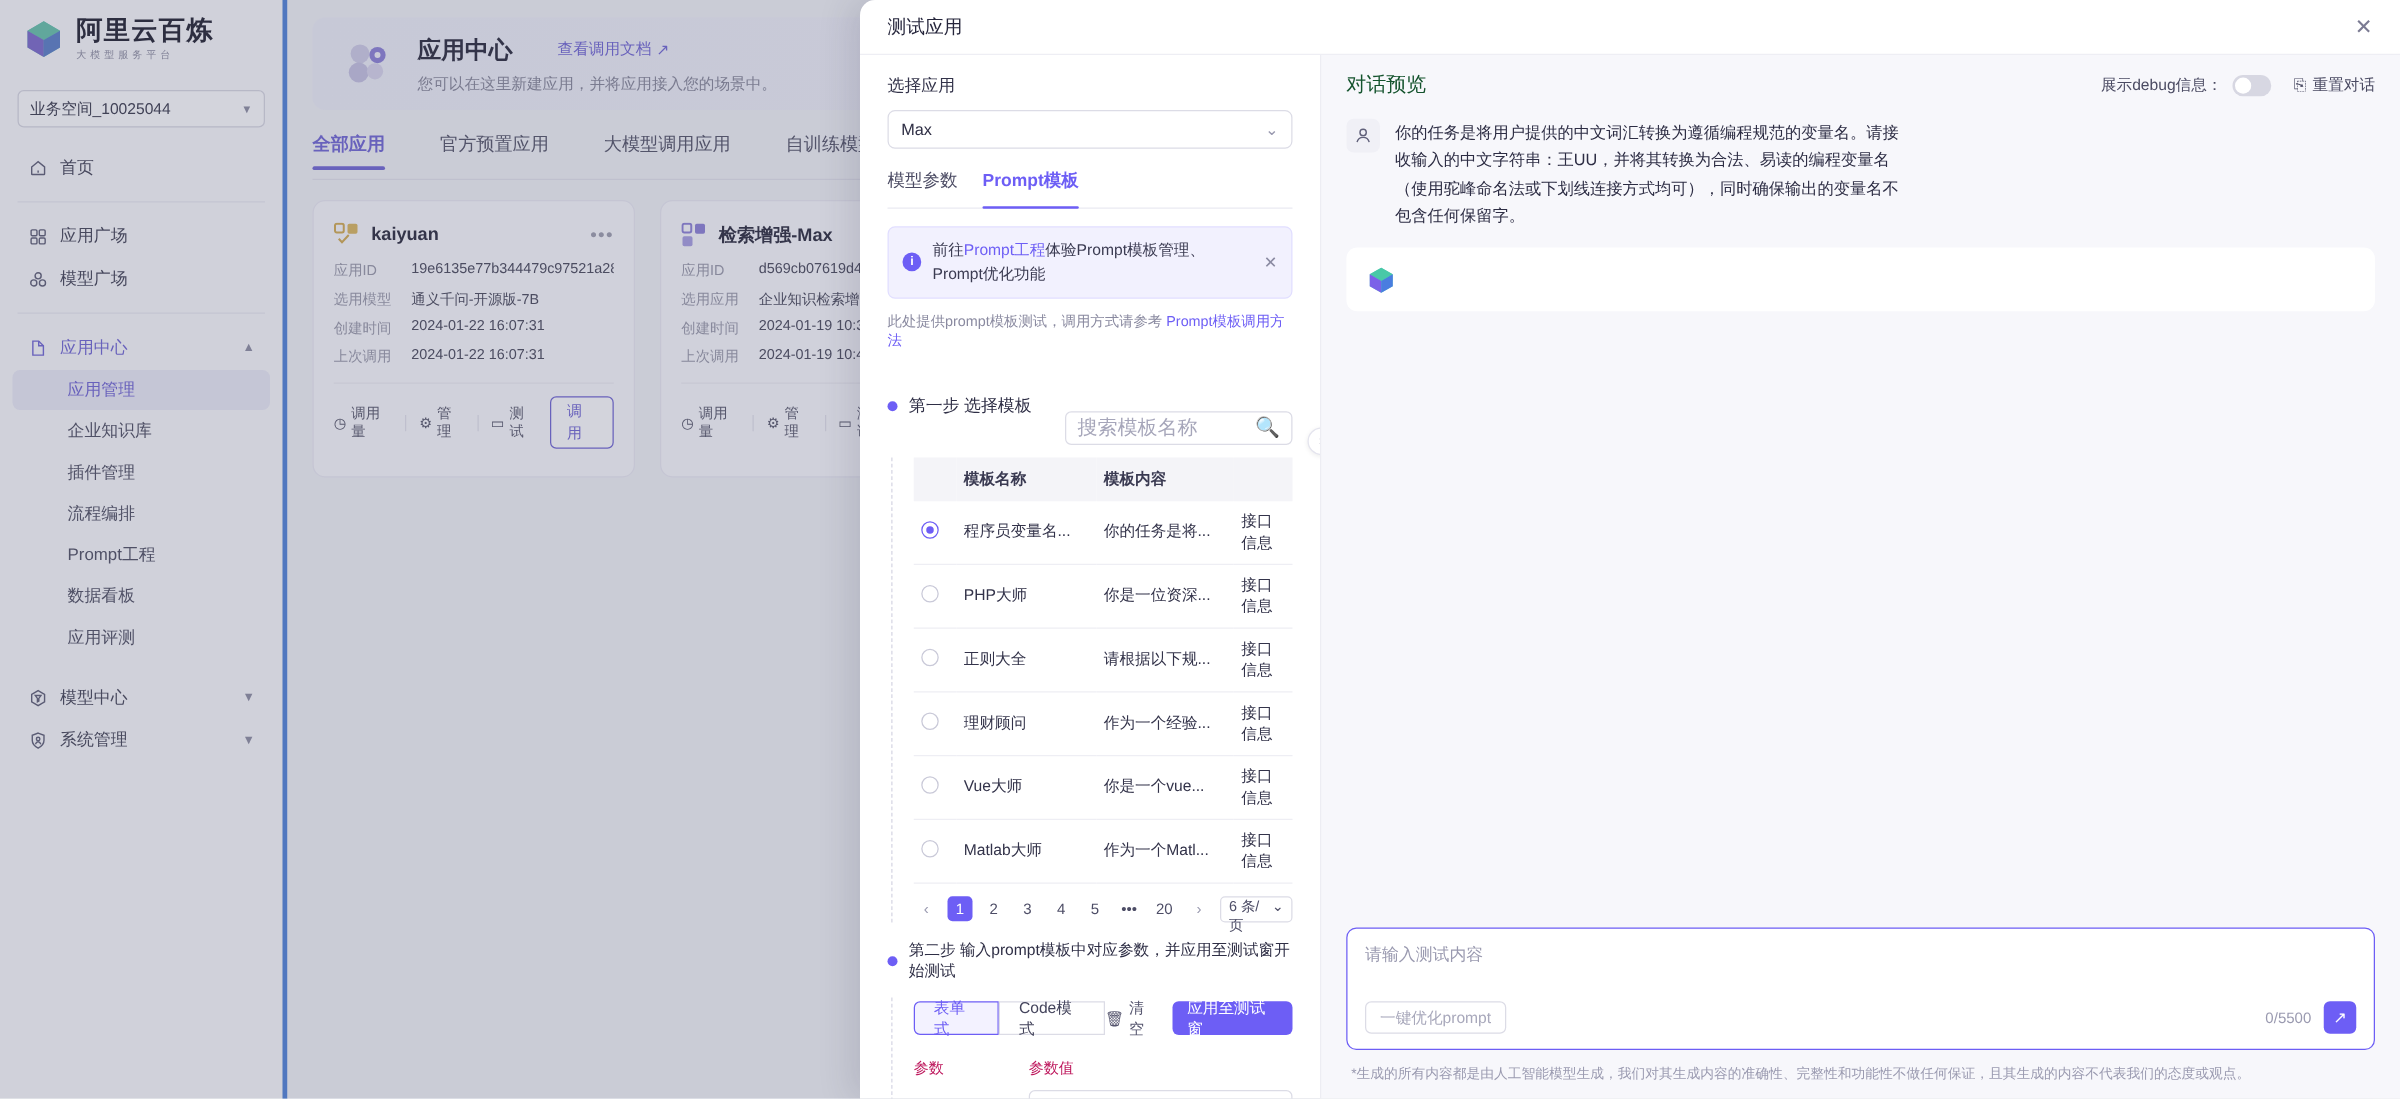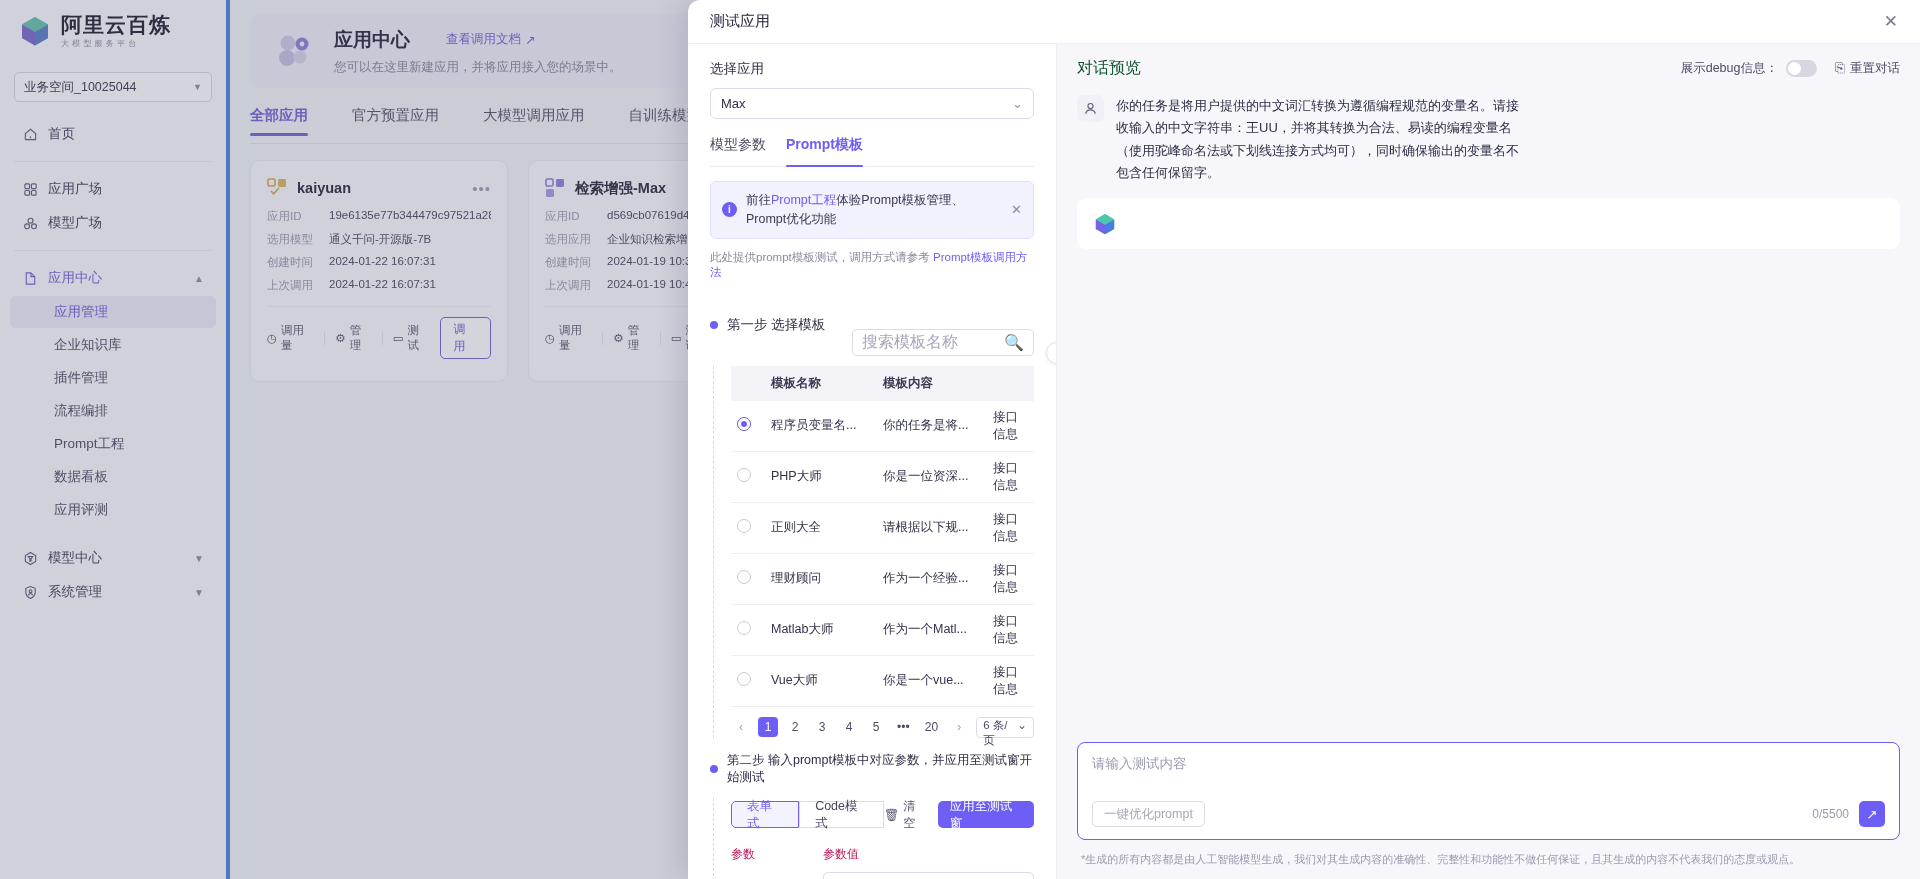--- a/index.html
+++ b/index.html
@@ -706,28 +706,28 @@
                 <td class="link-api">接口信息</td>
               </tr>
               <tr>
                 <td class="radio-c"><span class="radio"></span></td>
                 <td>理财顾问</td>
                 <td>作为一个经验...</td>
                 <td class="link-api">接口信息</td>
               </tr>
               <tr>
                 <td class="radio-c"><span class="radio"></span></td>
-                <td>Matlab大师</td>
-                <td>作为一个Matl...</td>
+                <td>Vue大师</td>
+                <td>你是一个vue...</td>
                 <td class="link-api">接口信息</td>
               </tr>
               <tr>
                 <td class="radio-c"><span class="radio"></span></td>
-                <td>Vue大师</td>
-                <td>你是一个vue...</td>
+                <td>Matlab大师</td>
+                <td>作为一个Matl...</td>
                 <td class="link-api">接口信息</td>
               </tr>
             </tbody>
           </table>
 
           <div class="pager">
             <span class="pg arrow">‹</span>
             <span class="pg on">1</span>
             <span class="pg">2</span>
             <span class="pg">3</span>

